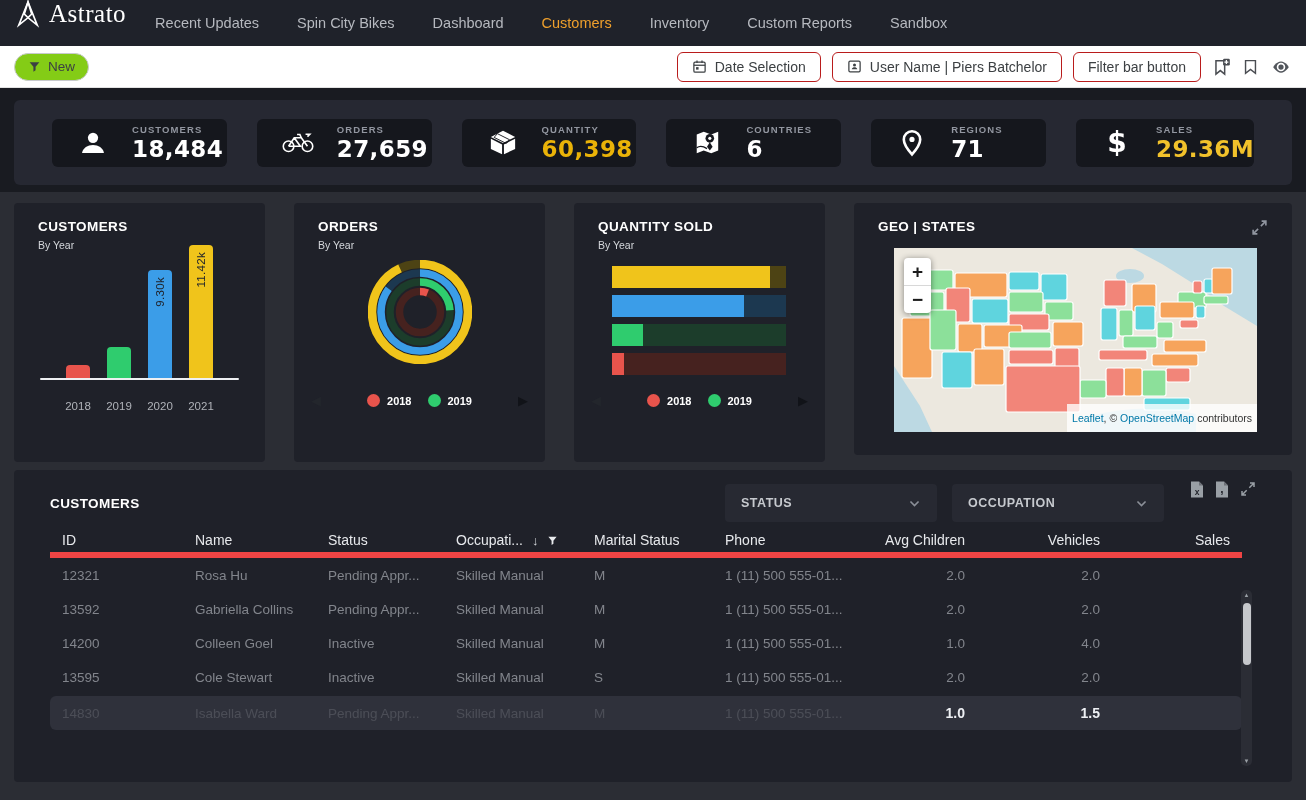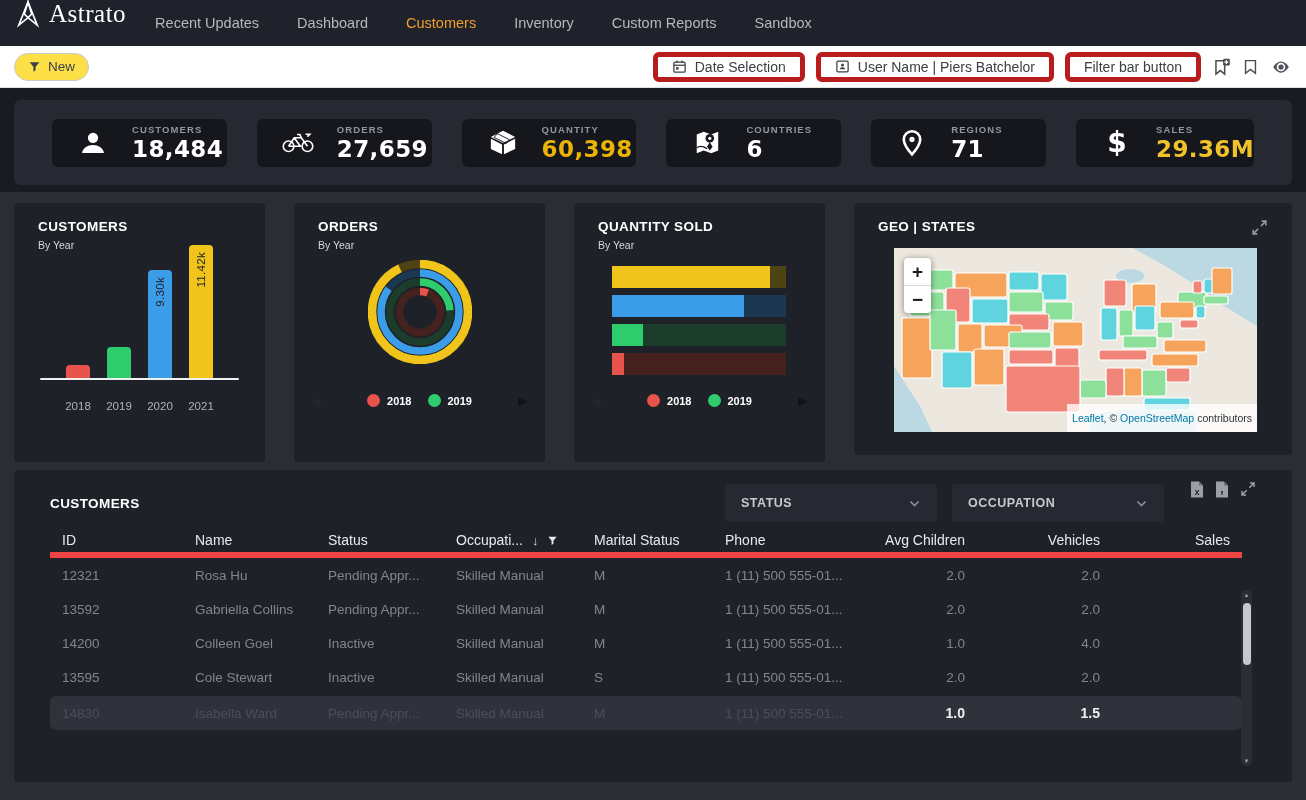--- a/index.html
+++ b/index.html
@@ -6,23 +6,23 @@
   body{width:1306px;height:800px;background:#2b2d34;font-family:"Liberation Sans",sans-serif;overflow:hidden;-webkit-font-smoothing:antialiased}
   
   .topnav{height:46px;background:#1f222a;display:flex;align-items:flex-start;padding:0 16px}
   .logo{display:flex;align-items:center;gap:9px;color:#fff;cursor:pointer}
   .logo-text{font-family:"Liberation Serif",serif;font-size:25px;letter-spacing:.5px}
   .nav-items{display:flex;margin-left:10px}
   .nav-item{color:#b6b9bf;font-size:14.5px;padding:0 19px;cursor:pointer;line-height:46px}
   .nav-item.active{color:#efa02c}
   
   .toolbar{height:41px;background:#fff;display:flex;align-items:center;padding:0 14px;border-bottom:1px solid #e2e2e2}
-  .pill{height:28px;border:1px solid #c8cacd;border-radius:15px;background:#fde047;display:flex;align-items:center;gap:7px;padding:0 13px;font-size:13.5px;color:#3c4043;cursor:pointer;font-family:inherit}
+  .pill{height:28px;border:1px solid #c8cacd;border-radius:15px;background:#84cc16;display:flex;align-items:center;gap:7px;padding:0 13px;font-size:13.5px;color:#3c4043;cursor:pointer;font-family:inherit}
   .toolbar-right{margin-left:auto;display:flex;align-items:center;gap:11px}
-  .tbtn{height:30px;border:5px solid #b91c1c;border-radius:6px;background:#fff;display:flex;align-items:center;gap:8px;padding:0 14px;font-size:14px;color:#3c4043;cursor:pointer;font-family:inherit;white-space:nowrap}
+  .tbtn{height:30px;border:1px solid #b91c1c;border-radius:6px;background:#fff;display:flex;align-items:center;gap:8px;padding:0 14px;font-size:14px;color:#3c4043;cursor:pointer;font-family:inherit;white-space:nowrap}
   .ticon{display:flex;align-items:center;justify-content:center;color:#4a4d52;cursor:pointer}
   
   .kpi-band{background:#191b21;padding:12px 14px 7px}
   .kpi-panel{background:#262832;border-radius:6px;height:85px;display:flex;align-items:center;padding:0 38px;gap:30px}
   .kpi-card{background:#15171d;border-radius:6px;height:48px;flex:1;display:flex;align-items:center;padding-left:24px;gap:22px}
   .kpi-icon{width:34px;display:flex;justify-content:center;color:#fff}
   .kpi-label{font-size:9.5px;font-weight:700;color:#9296a0;letter-spacing:1.1px}
   .kpi-value{font-size:23px;font-weight:800;color:#fff;font-family:"DejaVu Sans",sans-serif;letter-spacing:.4px;margin-top:1px}
   
   .charts-row{display:flex;gap:29px;margin:11px 14px 0;height:259px}
@@ -95,20 +95,21 @@
     <span style="display:flex">
       <svg width="24" height="28" viewBox="0 0 26 30" fill="none" stroke="#fff" stroke-width="1.8">
           <path d="M13 2 3 27l10-8 10 8z"></path>
           <path d="M13 2l-4 13 4 4 4-4z"></path>
         </svg>
     </span>
     <span class="logo-text">Astrato</span>
   </div>
   <div class="nav-items" id="nav-items">
       <div class="nav-item">Recent Updates</div>
+      <div class="nav-item">Spin City Bikes</div>
       <div class="nav-item">Dashboard</div>
       <div class="nav-item active">Customers</div>
       <div class="nav-item">Inventory</div>
       <div class="nav-item">Custom Reports</div>
       <div class="nav-item">Sandbox</div>
     </div>
 </nav>
 
 <div class="toolbar">
   <button class="pill">

